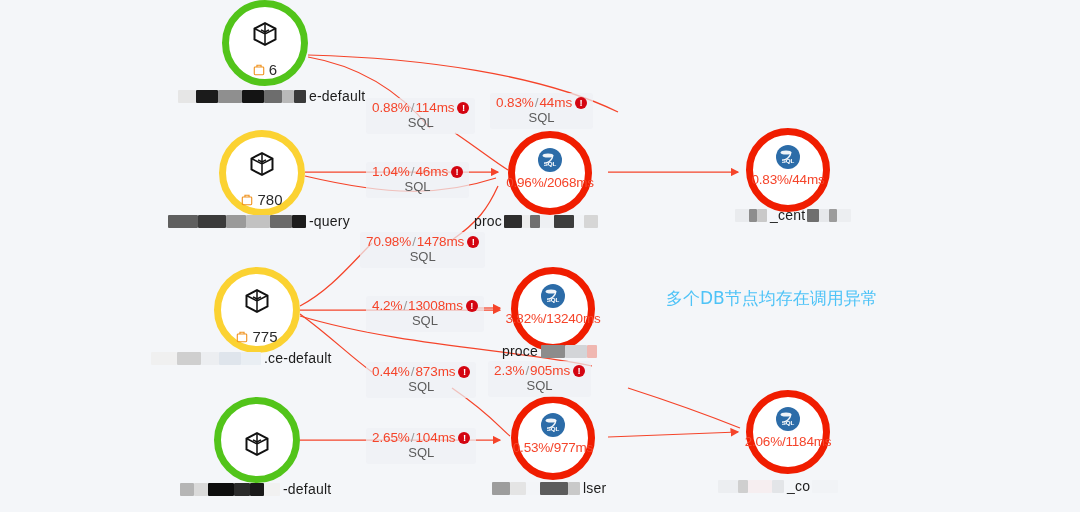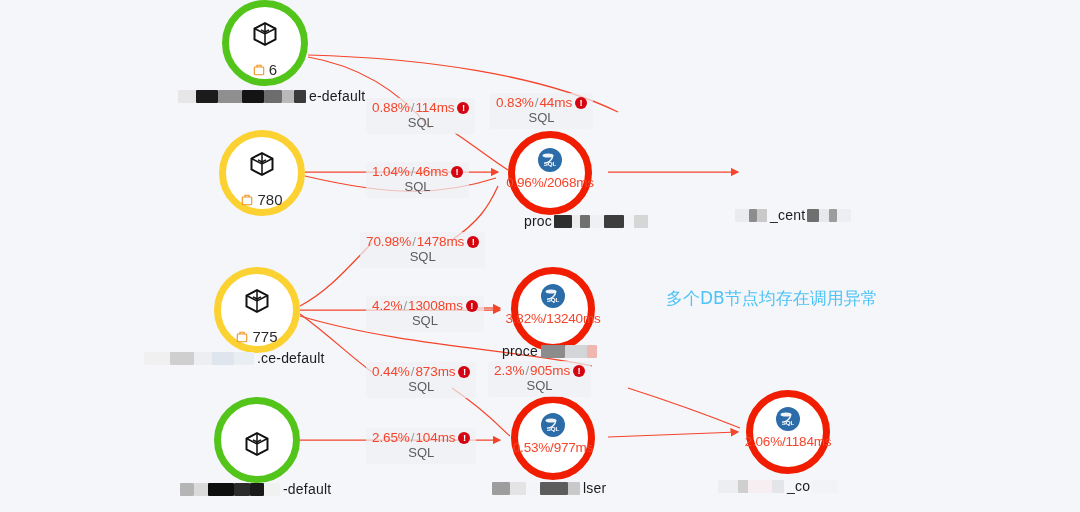--- a/index.html
+++ b/index.html
@@ -133,39 +133,48 @@
     </span>
     <span class="count" style="top:54px;">
       <span class="badgeico">
         <svg width="12" height="12" viewBox="0 0 14 14" fill="none" stroke="#f0921e" stroke-width="1.3">
           <rect x="1.5" y="3.5" width="11" height="9" rx="1"></rect>
           <path d="M4.6 3.5 4.6 1.5 9.4 1.5 9.4 3.5"></path>
         </svg>
       </span><span>780</span>
     </span>
   </div>
+  <div class="caption" style="left:168px;top:213px;">
+    <span class="redact" style="width:30px;background:#5f5f5f;"></span>
+    <span class="redact" style="width:28px;background:#3b3b3b;"></span>
+    <span class="redact" style="width:20px;background:#9a9a9a;"></span>
+    <span class="redact" style="width:24px;background:#c2c2c2;"></span>
+    <span class="redact" style="width:22px;background:#6a6a6a;"></span>
+    <span class="redact" style="width:14px;background:#1c1c1c;"></span>
+    <span class="txt">-query</span>
+  </div>
 
   <div class="svc amber" style="left:214px;top:267px;width:86px;height:86px;">
     <span class="cube" style="top:13px;">
       <svg width="28" height="28" viewBox="0 0 24 24" fill="none" stroke="#111" stroke-width="1.7">
         <path d="M12 2.6 21 7.3v9.4L12 21.4 3 16.7V7.3z"></path>
         <path d="M12 2.6 12 21.4M3 7.3l9 4.7 9-4.7" stroke-width="1.3"></path>
         <path d="M8.6 8.4 12 10.2l3.4-1.8" stroke-width="1.3"></path>
       </svg>
     </span>
     <span class="count" style="top:54px;">
       <span class="badgeico">
         <svg width="12" height="12" viewBox="0 0 14 14" fill="none" stroke="#f0921e" stroke-width="1.3">
           <rect x="1.5" y="3.5" width="11" height="9" rx="1"></rect>
           <path d="M4.6 3.5 4.6 1.5 9.4 1.5 9.4 3.5"></path>
         </svg>
       </span><span>775</span>
     </span>
   </div>
-  <div class="caption" style="left:144px;top:350px;">
+  <div class="caption" style="left:151px;top:350px;">
     <span class="redact" style="width:26px;background:#f0f0f0;"></span>
     <span class="redact" style="width:24px;background:#cfcfcf;"></span>
     <span class="redact" style="width:18px;background:#eceef1;"></span>
     <span class="redact" style="width:22px;background:#dfe5ec;"></span>
     <span class="redact" style="width:20px;background:#e9eef3;"></span>
     <span class="txt">.ce-default</span>
   </div>
 
   <div class="svc green" style="left:214px;top:397px;width:86px;height:86px;">
     <span class="cube" style="top:26px;">
@@ -190,31 +199,42 @@
     <span class="dbicon" style="top:9px;">
       <svg width="26" height="26" viewBox="0 0 26 26">
         <circle cx="13" cy="13" r="12" fill="#2c6ca8"></circle>
         <ellipse cx="11" cy="8.4" rx="5.4" ry="2" fill="#fff" opacity=".92"></ellipse>
         <path d="M15.6 8.4 C15.6 13 12 14.6 9.4 16.2" stroke="#fff" stroke-width="1.5" fill="none" opacity=".9"></path>
         <text x="13" y="18.8" font-size="6.2" fill="#fff" text-anchor="middle" font-family="Liberation Sans, sans-serif" font-weight="bold">SQL</text>
       </svg>
     </span>
     <span class="metric" style="top:37px;">0.96%/2068ms</span>
   </div>
-  <div class="caption" style="left:524px;top:213px;justify-content:center;">
+  <div class="caption" style="left:474px;top:213px;justify-content:center;">
     <span class="txt" style="margin:0;">proc</span>
     <span class="redact" style="width:18px;background:#2e2e2e;margin-left:2px;"></span>
     <span class="redact" style="width:8px;background:#ededed;"></span>
     <span class="redact" style="width:10px;background:#707070;"></span>
     <span class="redact" style="width:14px;background:#eef0f3;"></span>
     <span class="redact" style="width:20px;background:#3d3d3d;"></span>
     <span class="redact" style="width:10px;background:#f2f4f7;"></span>
     <span class="redact" style="width:14px;background:#d6d6d6;"></span>
   </div>
 
+  <div class="db" style="left:746px;top:128px;width:84px;height:84px;">
+    <span class="dbicon" style="top:9px;">
+      <svg width="26" height="26" viewBox="0 0 26 26">
+        <circle cx="13" cy="13" r="12" fill="#2c6ca8"></circle>
+        <ellipse cx="11" cy="8.4" rx="5.4" ry="2" fill="#fff" opacity=".92"></ellipse>
+        <path d="M15.6 8.4 C15.6 13 12 14.6 9.4 16.2" stroke="#fff" stroke-width="1.5" fill="none" opacity=".9"></path>
+        <text x="13" y="18.8" font-size="6.2" fill="#fff" text-anchor="middle" font-family="Liberation Sans, sans-serif" font-weight="bold">SQL</text>
+      </svg>
+    </span>
+    <span class="metric" style="top:37px;">0.83%/44ms</span>
+  </div>
   <div class="caption" style="left:735px;top:207px;">
     <span class="redact" style="width:14px;background:#e9ebee;"></span>
     <span class="redact" style="width:8px;background:#8d8d8d;"></span>
     <span class="redact" style="width:10px;background:#c9c9c9;"></span>
     <span class="txt">_cent</span>
     <span class="redact" style="width:12px;background:#6f6f6f;margin-left:2px;"></span>
     <span class="redact" style="width:10px;background:#e6e8eb;"></span>
     <span class="redact" style="width:8px;background:#9c9c9c;"></span>
     <span class="redact" style="width:14px;background:#eceef1;"></span>
   </div>

